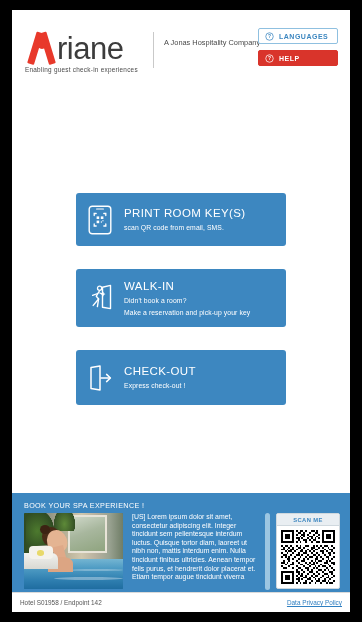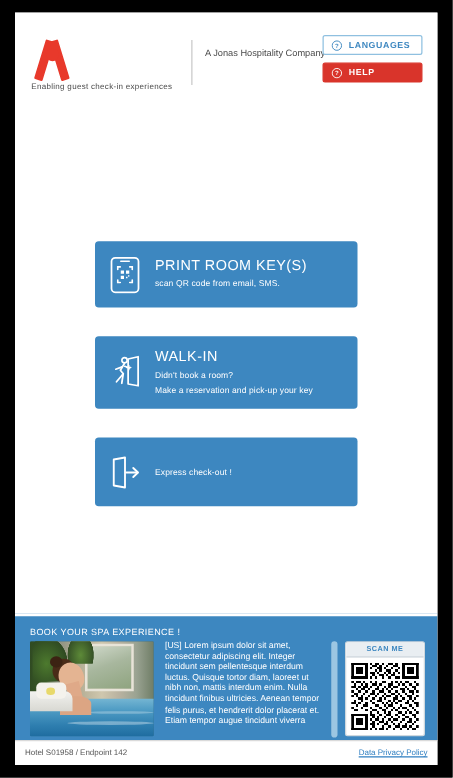--- a/index.html
+++ b/index.html
@@ -172,20 +172,21 @@
     <div id="header">
 
       <div id="brand">
         <div id="logo-block">
           <div class="logo-row">
             <span class="logo-a">
               <span class="leg l"></span>
               <span class="leg r"></span>
               <span class="dot"></span>
             </span>
+            <span class="logo-word">riane</span>
           </div>
           <div id="tagline">Enabling guest check-in experiences</div>
         </div>
         <div id="divider"></div>
         <div id="jonas">A Jonas Hospitality Company</div>
       </div>
 
       <div id="topbtns">
         <div class="topbtn" id="btn-languages">
           <svg class="qicon" viewBox="0 0 24 24">
@@ -246,20 +247,21 @@
 
       <div class="action" id="act-checkout">
         <div class="ico">
           <svg width="28" height="28" viewBox="0 0 28 28">
             <path d="M5 3.6 L14 2 L14 26 L5 24.4 Z" fill="none" stroke="#fff" stroke-width="1.5" stroke-linejoin="round"></path>
             <path d="M15 14 h9" fill="none" stroke="#fff" stroke-width="1.5" stroke-linecap="round"></path>
             <path d="M20.6 10.4 L24.4 14 L20.6 17.6" fill="none" stroke="#fff" stroke-width="1.5" stroke-linecap="round" stroke-linejoin="round"></path>
           </svg>
         </div>
         <div class="txt">
+          <div class="title">CHECK-OUT</div>
           <div class="sub">Express check-out !</div>
         </div>
       </div>
     </div>
 
     <div id="banner">
       <div id="banner-inner">
         <div id="banner-title">BOOK YOUR SPA EXPERIENCE !</div>
         <div id="banner-body">
 

